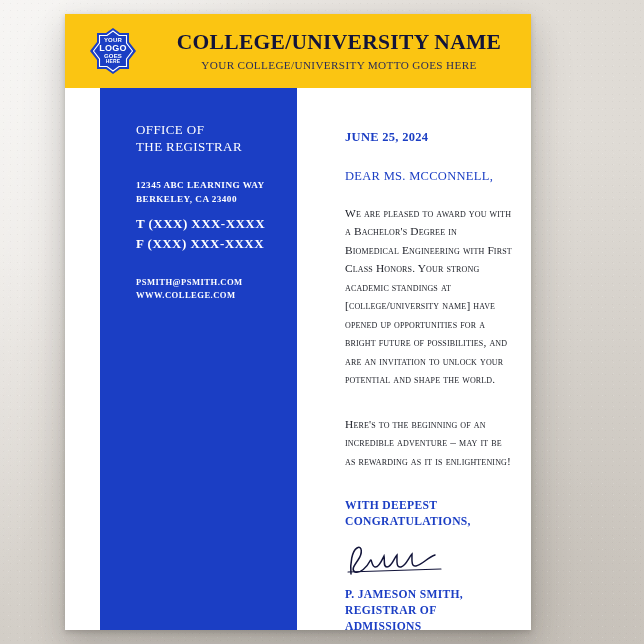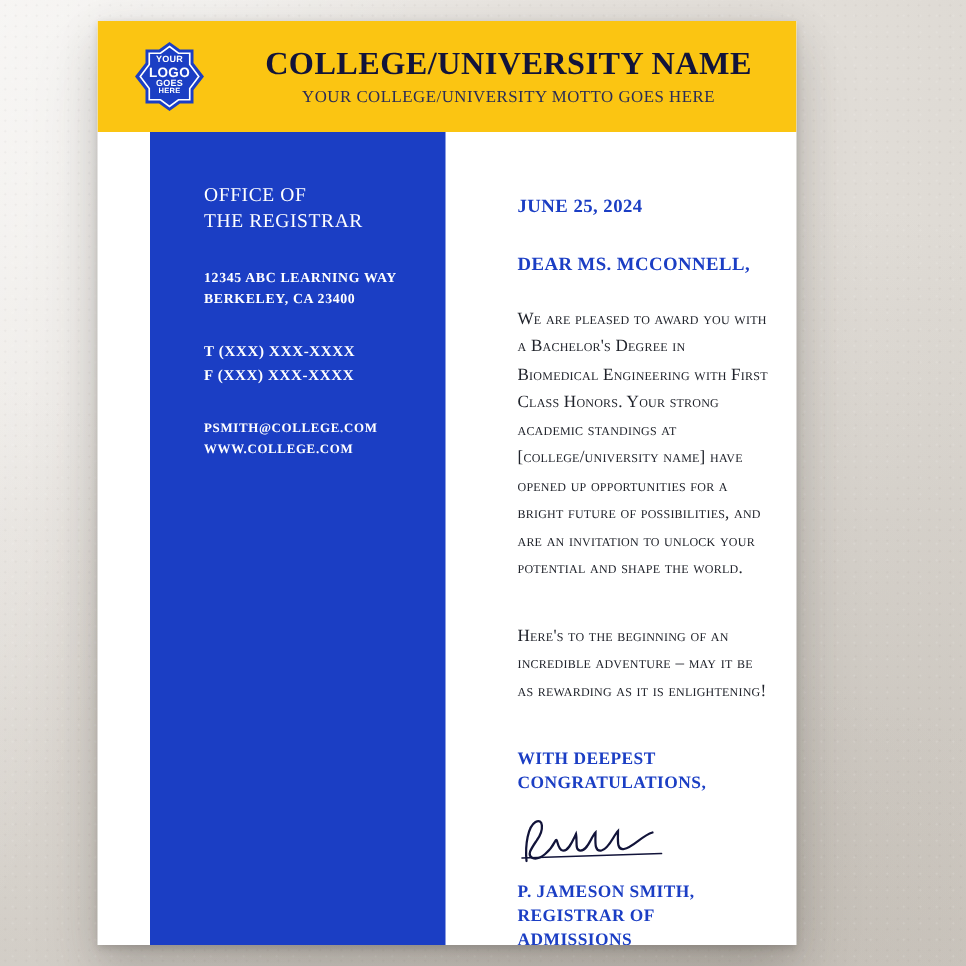--- a/index.html
+++ b/index.html
@@ -143,24 +143,24 @@
   }
   .addr-block {
     margin-top: 22px;
     font-family: "Liberation Serif", serif;
     font-weight: bold;
     font-size: 9.2px;
     letter-spacing: 0.45px;
     line-height: 1.55;
   }
   .phone-block {
-    margin-top: 21px;
-    font-family: "Liberation Serif", serif;
-    font-weight: bold;
-    font-size: 10px;
+    margin-top: 8px;
+    font-family: "Liberation Serif", serif;
+    font-weight: bold;
+    font-size: 13px;
     letter-spacing: 0.45px;
     line-height: 1.55;
   }
   .web-block {
     margin-top: 21px;
     font-family: "Liberation Serif", serif;
     font-weight: bold;
     font-size: 8.6px;
     letter-spacing: 0.45px;
     line-height: 1.6;
@@ -179,21 +179,21 @@
   .date {
     font-family: "Liberation Serif", serif;
     font-weight: bold;
     font-size: 12.5px;
     letter-spacing: 0.3px;
     color: #1b3ec4;
   }
   .salutation {
     margin-top: 24px;
     font-family: "Liberation Serif", serif;
-    font-weight: bold;
+    font-weight: normal;
     font-size: 12.5px;
     letter-spacing: 0.3px;
     color: #1b3ec4;
   }
   .para {
     margin-top: 20px;
     font-family: "Liberation Serif", serif;
     font-size: 11.4px;
     line-height: 1.62;
     letter-spacing: 0.15px;
@@ -263,21 +263,21 @@
         </div>
         <div class="addr-block">
           <div>12345 ABC LEARNING WAY</div>
           <div>BERKELEY, CA  23400</div>
         </div>
         <div class="phone-block">
           <div>T (XXX) XXX-XXXX</div>
           <div>F (XXX) XXX-XXXX</div>
         </div>
         <div class="web-block">
-          <div>PSMITH@COLLEGE.COM</div>
+          <div>PSMITH@PSMITH.COM</div>
           <div>WWW.COLLEGE.COM</div>
         </div>
       </div>
     </div>
 
     <div class="letter">
       <div class="date">JUNE 25, 2024</div>
       <div class="salutation">DEAR MS. MCCONNELL,</div>
       <div class="para">We are pleased to award you with a Bachelor's Degree in Biomedical Engineering with First Class Honors. Your strong academic standings at [college/university name] have opened up opportunities for a bright future of possibilities, and are an invitation to unlock your potential and shape the world.</div>
       <div class="para second">Here's to the beginning of an incredible adventure – may it be as rewarding as it is enlightening!</div>

